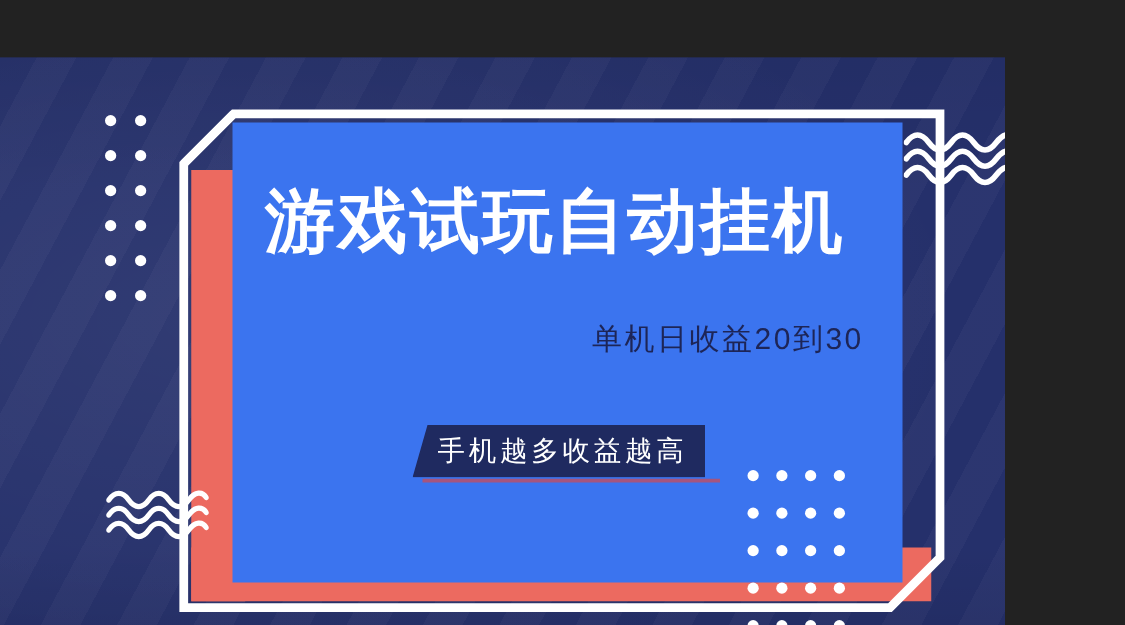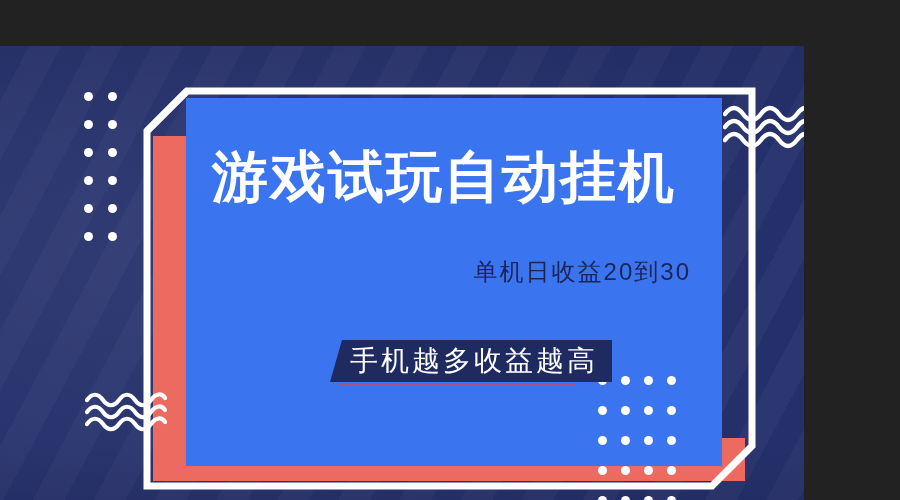--- a/index.html
+++ b/index.html
@@ -115,21 +115,21 @@
     height: 42px;
   }
   .badge {
     position: relative;
     height: 42px;
     display: inline-flex;
     align-items: center;
     padding: 0 14px 0 20px;
     background: #1f2a60;
     color: #ffffff;
-    font-size: 28px;
+    font-size: 22px;
     letter-spacing: 3px;
     white-space: nowrap;
     clip-path: polygon(12px 0, 100% 0, 100% 100%, 0 100%);
   }
   .badge-underline {
     position: absolute;
     left: 8px;
     bottom: -4px;
     height: 3px;
     width: 238px;

